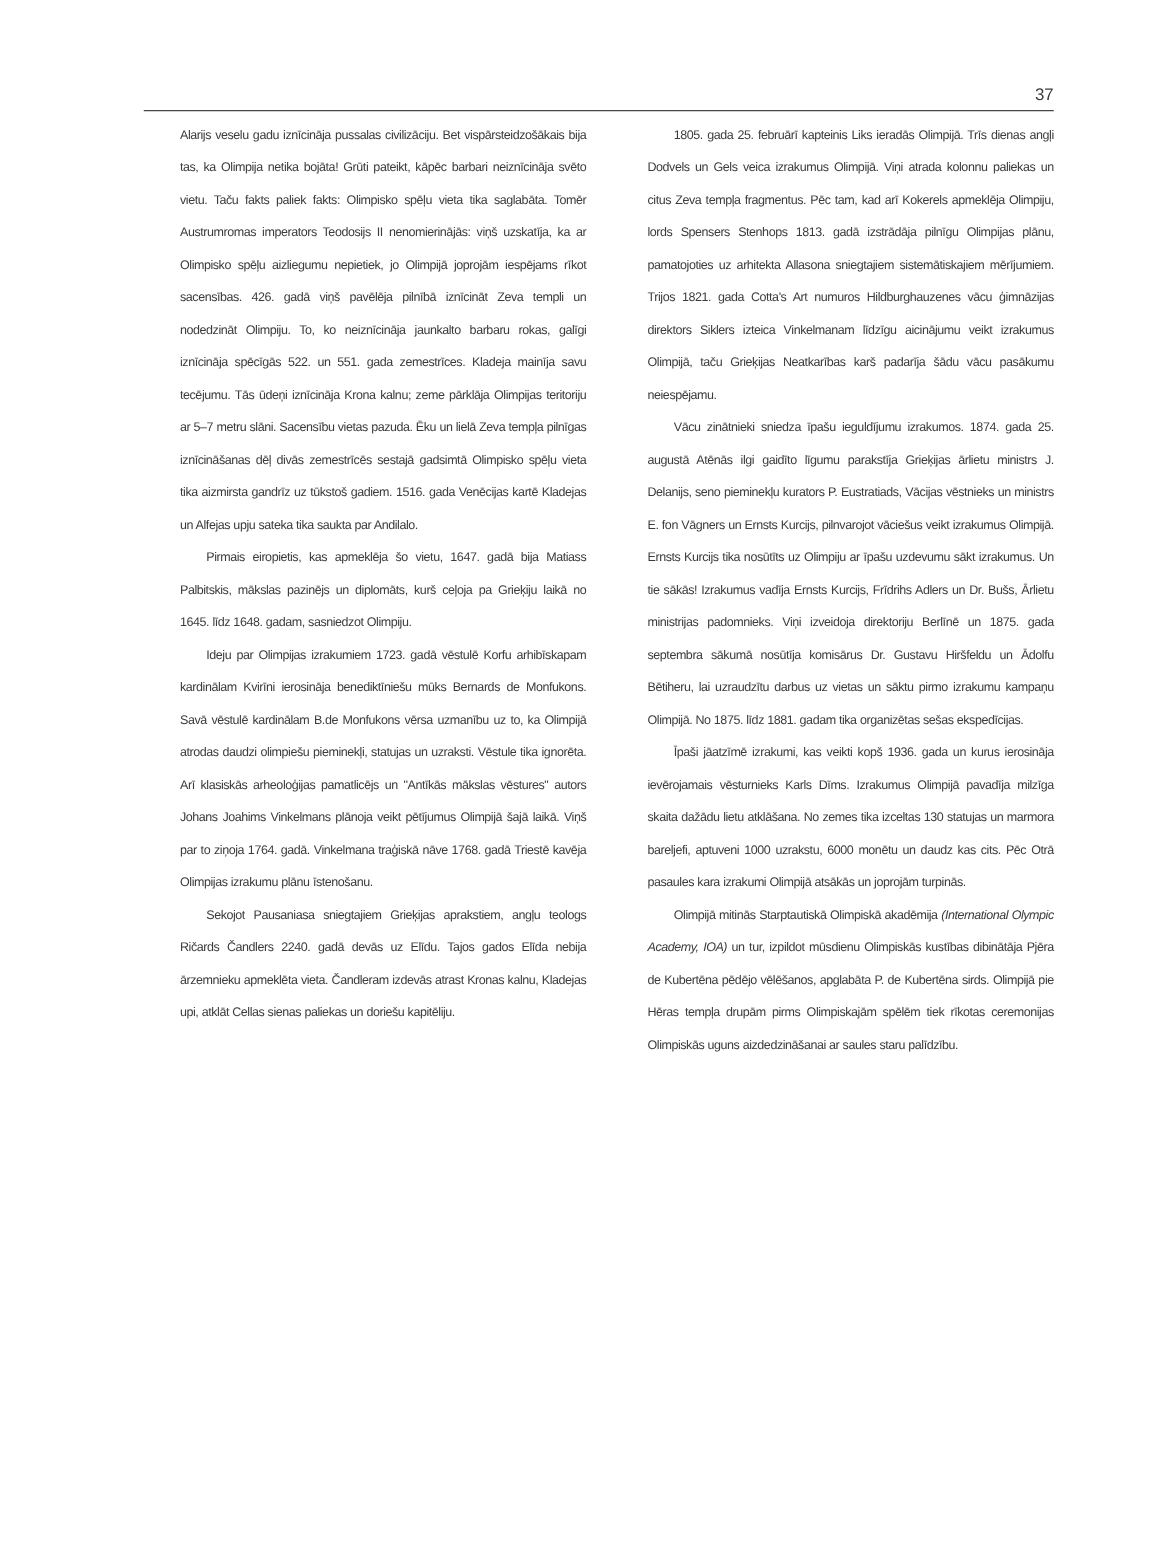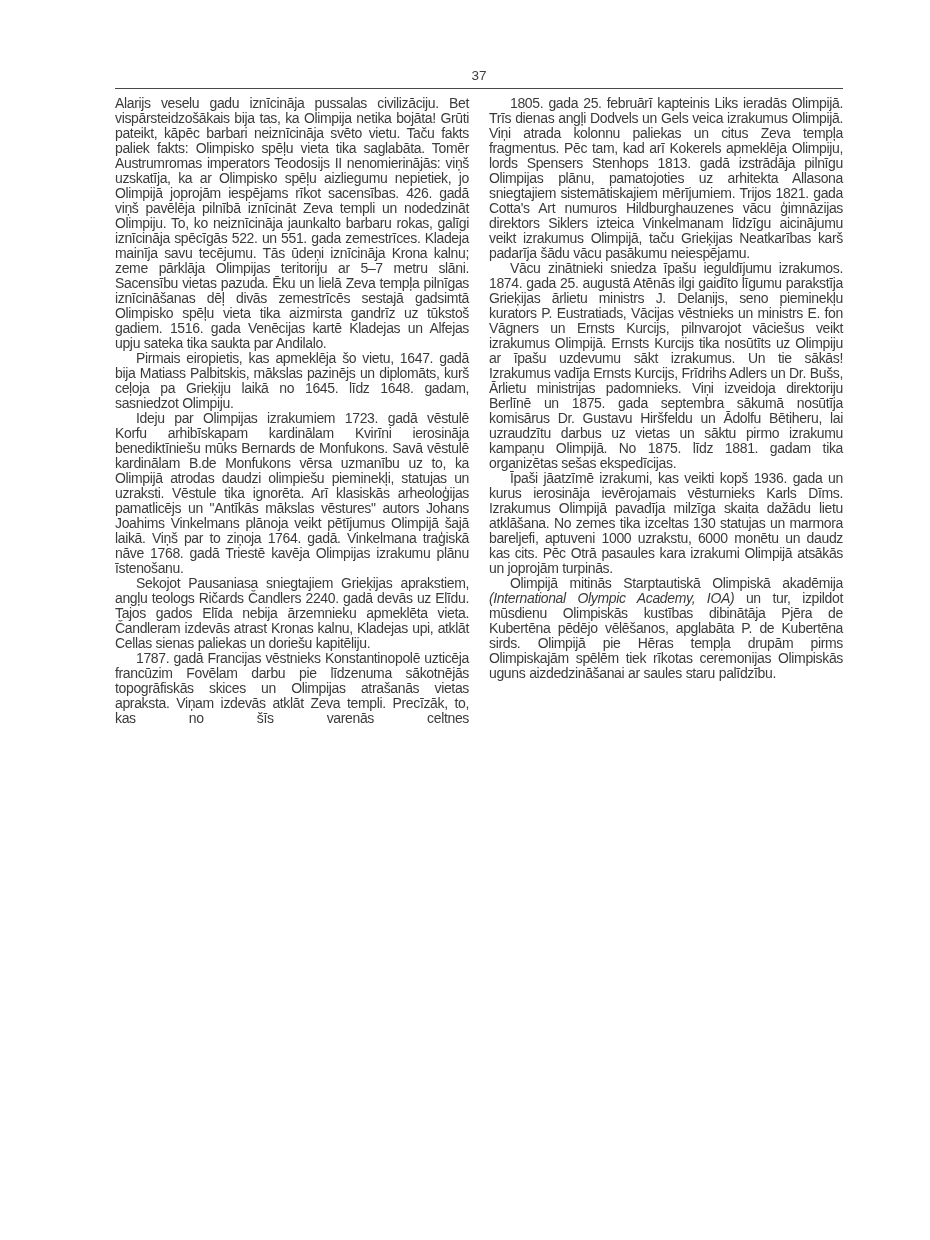--- a/index.html
+++ b/index.html
@@ -18,66 +18,66 @@
     position:absolute; left:0; top:0;
     width:930px; height:1240px;
     background:var(--page-bg);
   }
   .content{
     position:absolute;
     left:115px; top:68px;
     width:728px;
   }
   .pagenum{
-    text-align:center;
+    text-align:right;
     font-size:13.5px;
     line-height:16px;
     color:var(--text-color);
     padding-bottom:4px;
   }
   .rule{
     width:100%;
     height:1.4px;
     background:var(--rule-color);
   }
   .columns{
     display:flex;
     gap:20px;
     margin-top:7px;
   }
   .col{
     width:354px;
     flex:0 0 354px;
   }
   .col p{
-    font-size:14px;
-    line-height:15px;
+    font-size:10px;
+    line-height:26px;
     letter-spacing:-0.35px;
     color:var(--text-color);
     text-align:justify;
     word-spacing:0.2px;
+    margin-left:29px;
   }
   .col p.indent{ text-indent:21px; }
   .col p.justify-last{ text-align-last:justify; }
   .italic{ font-style:italic; }
 </style>
 </head>
 <body>
 
 <div class="page">
   <div class="content">
     <div class="pagenum">37</div>
     <div class="rule"></div>
     <div class="columns">
       <div class="col" id="col-left">
           <p><span>Alarijs veselu gadu iznīcināja pussalas civilizāciju. Bet vispārsteidzošākais bija tas, ka Olimpija netika bojāta! Grūti pateikt, kāpēc barbari neiznīcināja svēto vietu. Taču fakts paliek fakts: Olimpisko spēļu vieta tika saglabāta. Tomēr Austrumromas imperators Teodosijs II nenomierinājās: viņš uzskatīja, ka ar Olimpisko spēļu aizliegumu nepietiek, jo Olimpijā joprojām iespējams rīkot sacensības. 426. gadā viņš pavēlēja pilnībā iznīcināt Zeva templi un nodedzināt Olimpiju. To, ko neiznīcināja jaunkalto barbaru rokas, galīgi iznīcināja spēcīgās 522. un 551. gada zemestrīces. Kladeja mainīja savu tecējumu. Tās ūdeņi iznīcināja Krona kalnu; zeme pārklāja Olimpijas teritoriju ar 5–7 metru slāni. Sacensību vietas pazuda. Ēku un lielā Zeva tempļa pilnīgas iznīcināšanas dēļ divās zemestrīcēs sestajā gadsimtā Olimpisko spēļu vieta tika aizmirsta gandrīz uz tūkstoš gadiem. 1516. gada Venēcijas kartē Kladejas un Alfejas upju sateka tika saukta par Andilalo.</span></p>
           <p class="indent"><span>Pirmais eiropietis, kas apmeklēja šo vietu, 1647. gadā bija Matiass Palbitskis, mākslas pazinējs un diplomāts, kurš ceļoja pa Grieķiju laikā no 1645. līdz 1648. gadam, sasniedzot Olimpiju.</span></p>
           <p class="indent"><span>Ideju par Olimpijas izrakumiem 1723. gadā vēstulē Korfu arhibīskapam kardinālam Kvirīni ierosināja benediktīniešu mūks Bernards de Monfukons. Savā vēstulē kardinālam B.de Monfukons vērsa uzmanību uz to, ka Olimpijā atrodas daudzi olimpiešu pieminekļi, statujas un uzraksti. Vēstule tika ignorēta. Arī klasiskās arheoloģijas pamatlicējs un "Antīkās mākslas vēstures" autors Johans Joahims Vinkelmans plānoja veikt pētījumus Olimpijā šajā laikā. Viņš par to ziņoja 1764. gadā. Vinkelmana traģiskā nāve 1768. gadā Triestē kavēja Olimpijas izrakumu plānu īstenošanu.</span></p>
           <p class="indent"><span>Sekojot Pausaniasa sniegtajiem Grieķijas aprakstiem, angļu teologs Ričards Čandlers 2240. gadā devās uz Elīdu. Tajos gados Elīda nebija ārzemnieku apmeklēta vieta. Čandleram izdevās atrast Kronas kalnu, Kladejas upi, atklāt Cellas sienas paliekas un doriešu kapitēliju.</span></p>
-          <p class="indent justify-last"><span>1787. gadā Francijas vēstnieks Konstantinopolē uzticēja francūzim Fovēlam darbu pie līdzenuma sākotnējās topogrāfiskās skices un Olimpijas atrašanās vietas apraksta. Viņam izdevās atklāt Zeva templi. Precīzāk, to, kas no šīs varenās celtnes</span></p>
         </div>
       <div class="col" id="col-right">
           <p class="indent"><span>1805. gada 25. februārī kapteinis Liks ieradās Olimpijā. Trīs dienas angļi Dodvels un Gels veica izrakumus Olimpijā. Viņi atrada kolonnu paliekas un citus Zeva tempļa fragmentus. Pēc tam, kad arī Kokerels apmeklēja Olimpiju, lords Spensers Stenhops 1813. gadā izstrādāja pilnīgu Olimpijas plānu, pamatojoties uz arhitekta Allasona sniegtajiem sistemātiskajiem mērījumiem. Trijos 1821. gada Cotta's Art numuros Hildburghauzenes vācu ģimnāzijas direktors Siklers izteica Vinkelmanam līdzīgu aicinājumu veikt izrakumus Olimpijā, taču Grieķijas Neatkarības karš padarīja šādu vācu pasākumu neiespējamu.</span></p>
           <p class="indent"><span>Vācu zinātnieki sniedza īpašu ieguldījumu izrakumos. 1874. gada 25. augustā Atēnās ilgi gaidīto līgumu parakstīja Grieķijas ārlietu ministrs J. Delanijs, seno pieminekļu kurators P. Eustratiads, Vācijas vēstnieks un ministrs E. fon Vāgners un Ernsts Kurcijs, pilnvarojot vāciešus veikt izrakumus Olimpijā. Ernsts Kurcijs tika nosūtīts uz Olimpiju ar īpašu uzdevumu sākt izrakumus. Un tie sākās! Izrakumus vadīja Ernsts Kurcijs, Frīdrihs Adlers un Dr. Bušs, Ārlietu ministrijas padomnieks. Viņi izveidoja direktoriju Berlīnē un 1875. gada septembra sākumā nosūtīja komisārus Dr. Gustavu Hiršfeldu un Ādolfu Bētiheru, lai uzraudzītu darbus uz vietas un sāktu pirmo izrakumu kampaņu Olimpijā. No 1875. līdz 1881. gadam tika organizētas sešas ekspedīcijas.</span></p>
           <p class="indent"><span>Īpaši jāatzīmē izrakumi, kas veikti kopš 1936. gada un kurus ierosināja ievērojamais vēsturnieks Karls Dīms. Izrakumus Olimpijā pavadīja milzīga skaita dažādu lietu atklāšana. No zemes tika izceltas 130 statujas un marmora bareljefi, aptuveni 1000 uzrakstu, 6000 monētu un daudz kas cits. Pēc Otrā pasaules kara izrakumi Olimpijā atsākās un joprojām turpinās.</span></p>
           <p class="indent"><span>Olimpijā mitinās Starptautiskā Olimpiskā akadēmija </span><span class="italic">(International Olympic Academy, IOA)</span><span> un tur, izpildot mūsdienu Olimpiskās kustības dibinātāja Pjēra de Kubertēna pēdējo vēlēšanos, apglabāta P. de Kubertēna sirds. Olimpijā pie Hēras tempļa drupām pirms Olimpiskajām spēlēm tiek rīkotas ceremonijas Olimpiskās uguns aizdedzināšanai ar saules staru palīdzību.</span></p>
         </div>
     </div>
   </div>
 </div>

